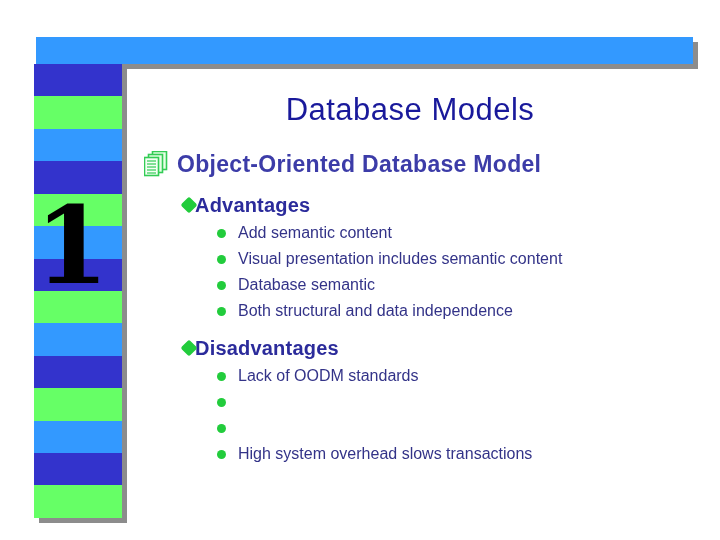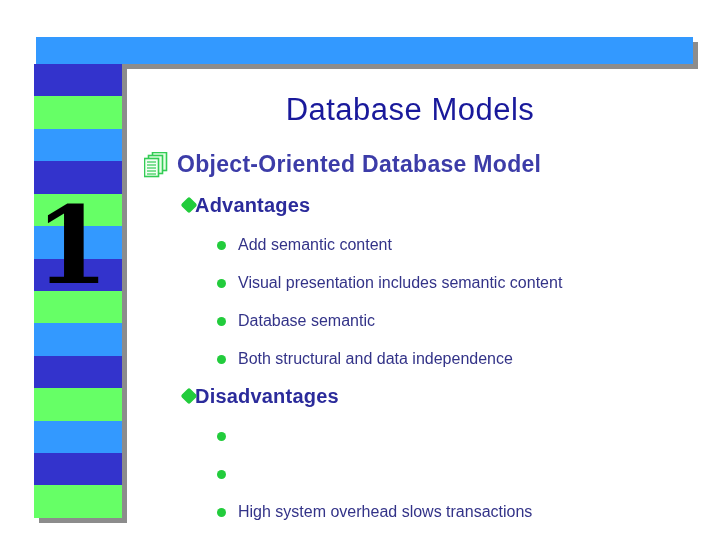--- a/index.html
+++ b/index.html
@@ -35,32 +35,32 @@
 
   
   .content{position:absolute;left:126px;top:80px;width:568px;}
 
   .title{
     margin:12px 0 0;text-align:center;
     font-size:31px;line-height:36px;font-weight:400;
     color:var(--c-title,#19199b);letter-spacing:0.5px;
   }
 
-  .l1-row{margin-top:22px;height:28px;display:flex;align-items:flex-end;padding-left:18px;}
+  .l1-row{margin-top:22px;height:28px;display:flex;align-items:center;padding-left:18px;}
   .doc-icon{width:24px;height:26px;flex:0 0 auto;display:inline-block;}
   .l1-label{margin-left:9px;font-size:23px;font-weight:700;color:var(--c-l1,#3c3ca8);letter-spacing:0.3px;}
 
   .l2-row{margin-top:15px;height:24px;display:flex;align-items:center;padding-left:57px;}
   .diamond{
     width:12px;height:12px;flex:0 0 auto;border-radius:2px;
     background:var(--c-green,#22cc3c);transform:rotate(45deg);
   }
   .l2-label{margin-left:0;font-size:20px;font-weight:700;color:var(--c-l2,#2b2b9b);letter-spacing:0.2px;}
 
-  .l3-row{margin-top:18px;height:20px;display:flex;align-items:center;padding-left:91px;}
+  .l3-row{margin-top:6px;height:20px;display:flex;align-items:center;padding-left:91px;}
   .dot{
     width:9px;height:9px;flex:0 0 auto;border-radius:50%;
     background:var(--c-green,#22cc3c);
   }
   .l3-label{margin-left:12px;font-size:16px;font-weight:400;color:var(--c-l3,#333388);}
 </style>
 </head>
 <body style="--c-bar: #3399ff; --c-shadow: #8c8c8c; --c-title: #19199b; --c-l1: #3c3ca8; --c-l2: #2b2b9b; --c-l3: #333388; --c-green: #22cc3c; --c-number: #000000;">
 
 <div class="slide">
@@ -128,20 +128,24 @@
         <div class="l3-row">
           <span class="dot"></span>
           <span class="l3-label">Both structural and data independence</span>
         </div>
         <div class="l2-row">
           <span class="diamond"></span>
           <span class="l2-label">Disadvantages</span>
         </div>
         <div class="l3-row">
           <span class="dot"></span>
+          <span class="l3-label">Lack of OODM standards</span>
+        </div>
+        <div class="l3-row">
+          <span class="dot"></span>
         </div>
         <div class="l3-row">
           <span class="dot"></span>
         </div>
         <div class="l3-row">
           <span class="dot"></span>
           <span class="l3-label">High system overhead slows transactions</span>
         </div>
       </div>
 

